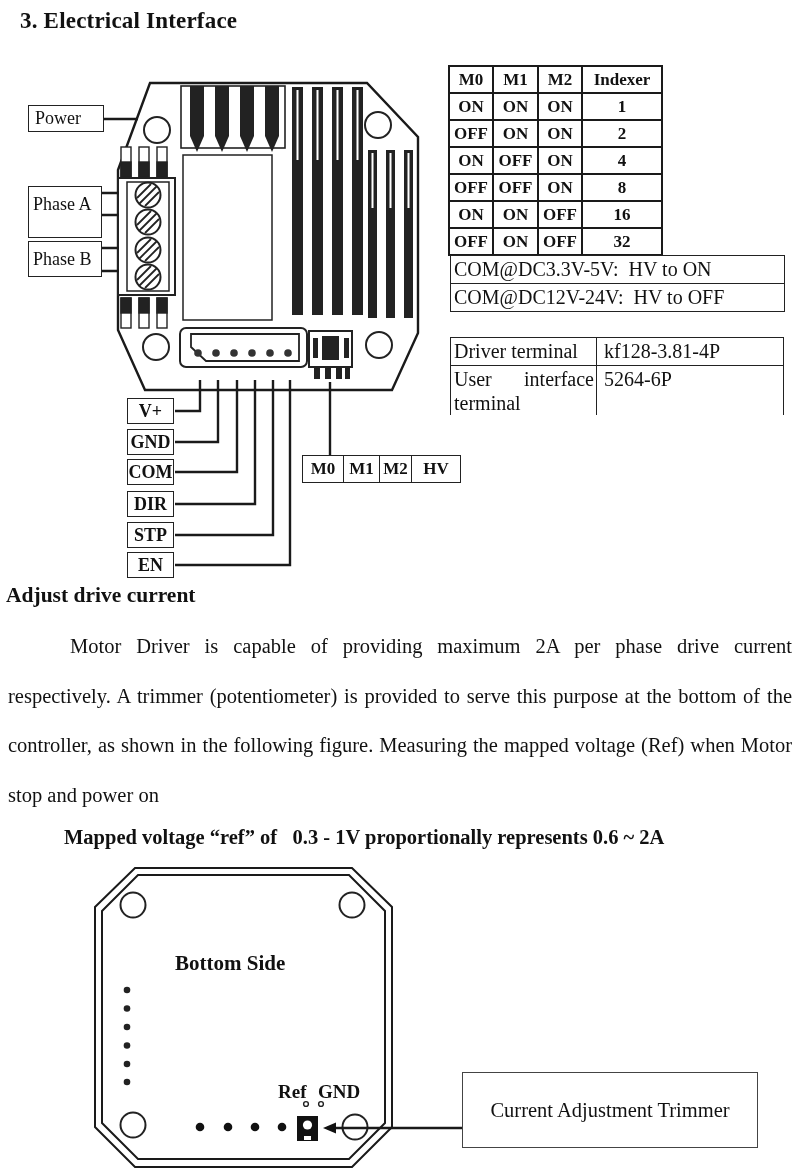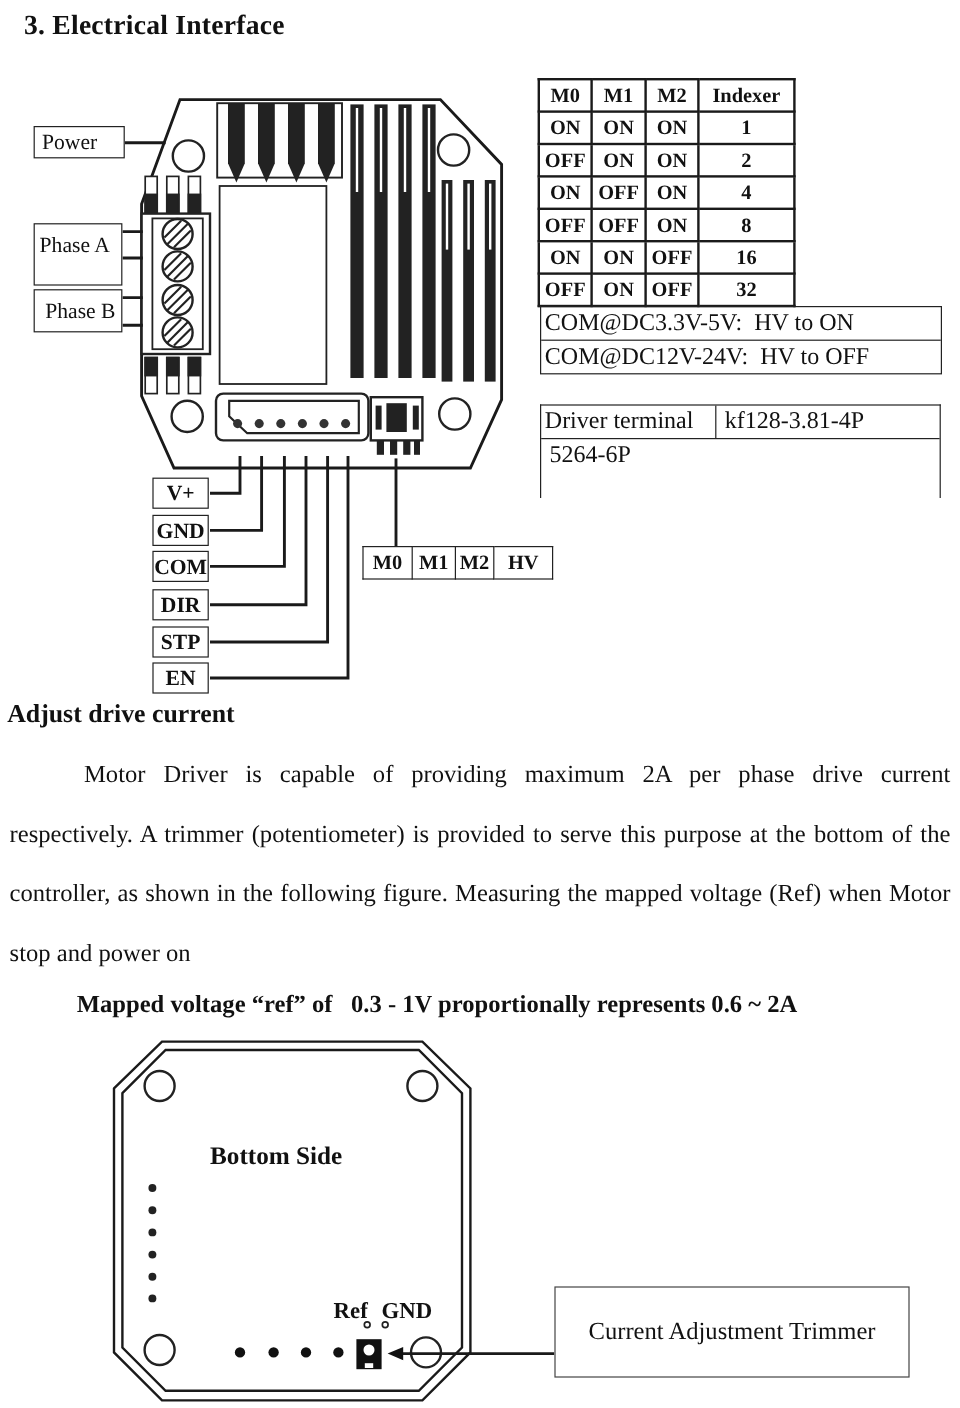--- a/index.html
+++ b/index.html
@@ -41,21 +41,21 @@
   .term-row.r2{height:49px;}
   .term-cell{font-size:20px;line-height:24px;}
   .term-label{width:146px;border-right:1.5px solid #222;padding:1px 2px 0 3px;box-sizing:border-box;}
   .term-label.justify{text-align:justify;}
   .term-value{flex:1;padding:1px 0 0 7px;}
 
   
   .lbl-box{border:1.5px solid #222;background:#fff;box-sizing:border-box;}
   .power-label{left:28px;top:105px;width:76px;height:27px;line-height:25px;font-size:18px;padding-left:6px;}
   .phase-a-label{left:28px;top:186px;width:74px;height:52px;line-height:34px;font-size:18px;padding-left:4px;}
-  .phase-b-label{left:28px;top:241px;width:74px;height:36px;line-height:34px;font-size:18px;padding-left:4px;text-align:center;}
+  .phase-b-label{left:28px;top:241px;width:74px;height:36px;line-height:34px;font-size:18px;padding-left:4px;}
   .pin-box{left:127px;width:47px;height:26px;line-height:24px;font-size:18px;font-weight:bold;text-align:center;}
 
   .dip-strip{left:302px;top:455px;border-collapse:collapse;}
   .dip-strip td{border:1.5px solid #222;height:26px;font-size:17px;font-weight:bold;text-align:center;padding:0;}
   .dip-c0{width:40px;} .dip-c1{width:35px;} .dip-c2{width:31px;} .dip-c3{width:48px;}
 
   
   .callout-box{
     left:462px;top:1072px;width:294px;height:74px;border:1.5px solid #444;
     display:flex;align-items:center;justify-content:center;font-size:20.5px;background:#fff;text-align:center;
@@ -265,20 +265,21 @@
   <div class="com-row first">COM@DC3.3V-5V:  HV to ON</div>
   <div class="com-row">COM@DC12V-24V:  HV to OFF</div>
 </div>
 
 <div class="abs term-table">
   <div class="term-row r1">
     <div class="term-cell term-label">Driver terminal</div>
     <div class="term-cell term-value">kf128-3.81-4P</div>
   </div>
   <div class="term-row r2">
+    <div class="term-cell term-label justify">User interface terminal</div>
     <div class="term-cell term-value">5264-6P</div>
   </div>
 </div>
 
 <div class="abs section-heading">Adjust drive current</div>
 <div class="abs body-paragraph">Motor Driver is capable of providing maximum 2A per phase drive current respectively. A trimmer (potentiometer) is provided to serve this purpose at the bottom of the controller, as shown in the following figure. Measuring the mapped voltage (Ref) when Motor stop and power on</div>
 <div class="abs caption">Mapped voltage “ref” of   0.3 - 1V proportionally represents 0.6 ~ 2A</div>
 
 <svg class="abs" style="left:60px;top:855px" width="740" height="320" viewBox="0 0 740 320">
 

